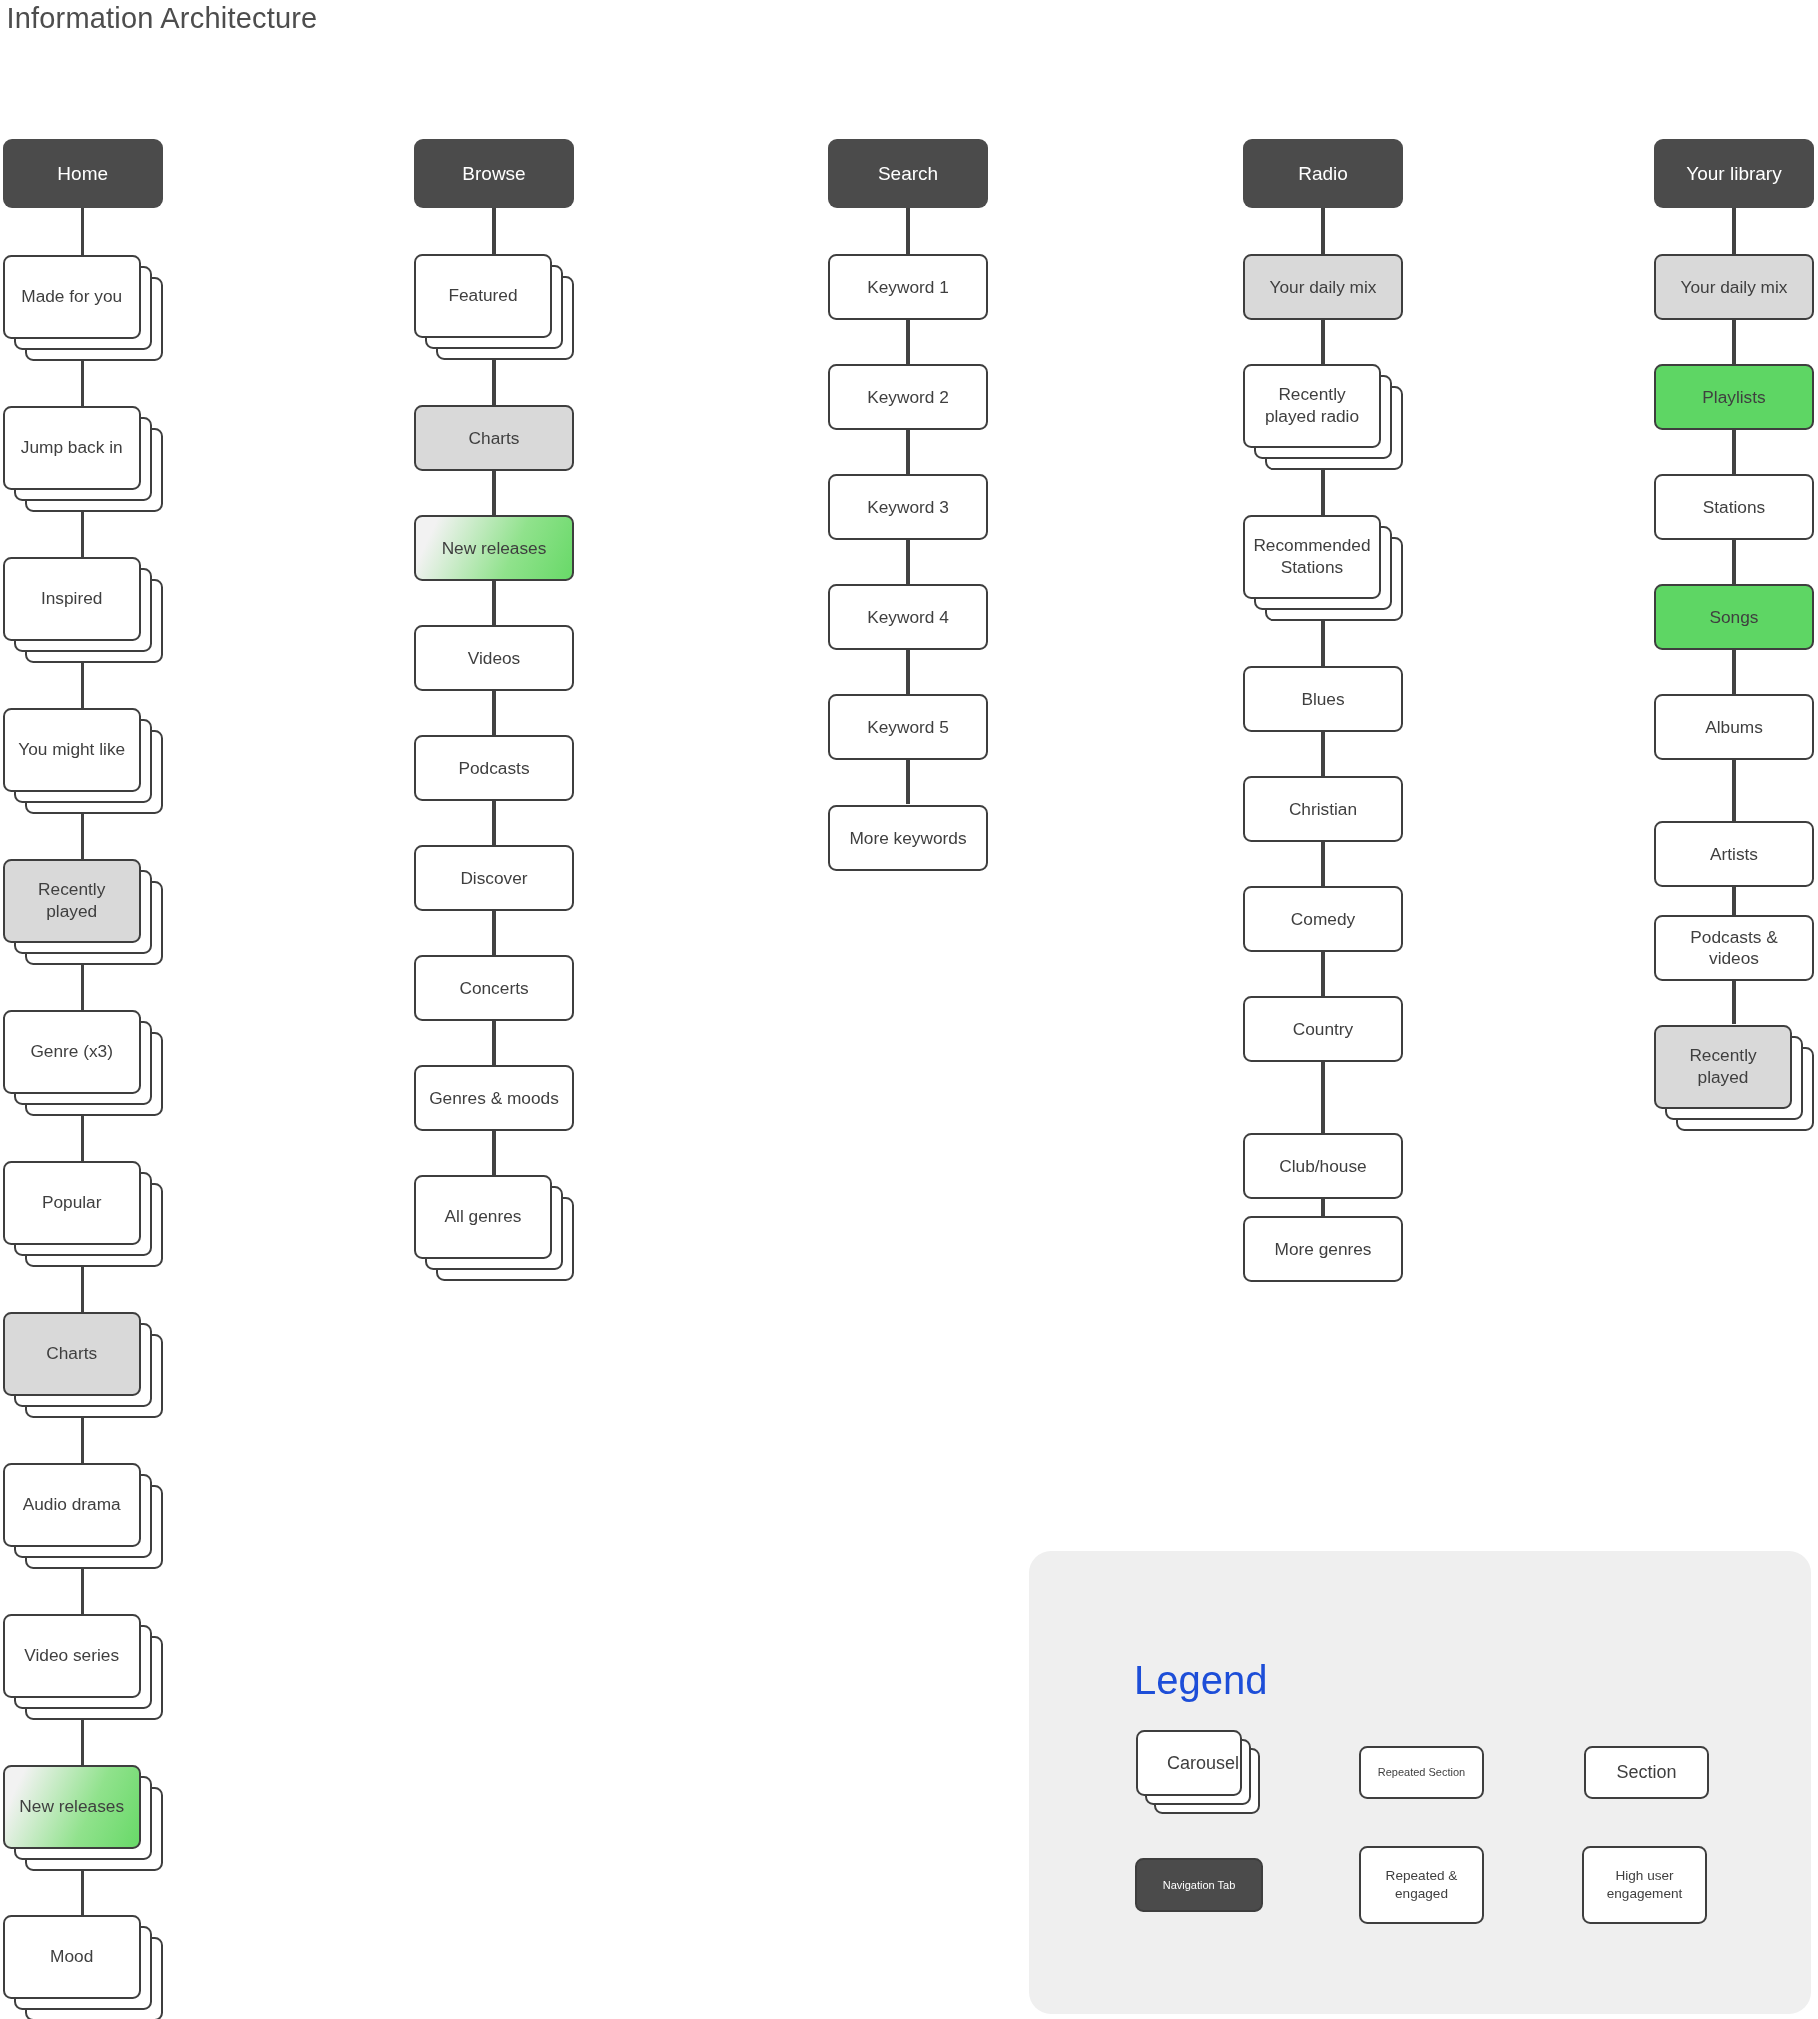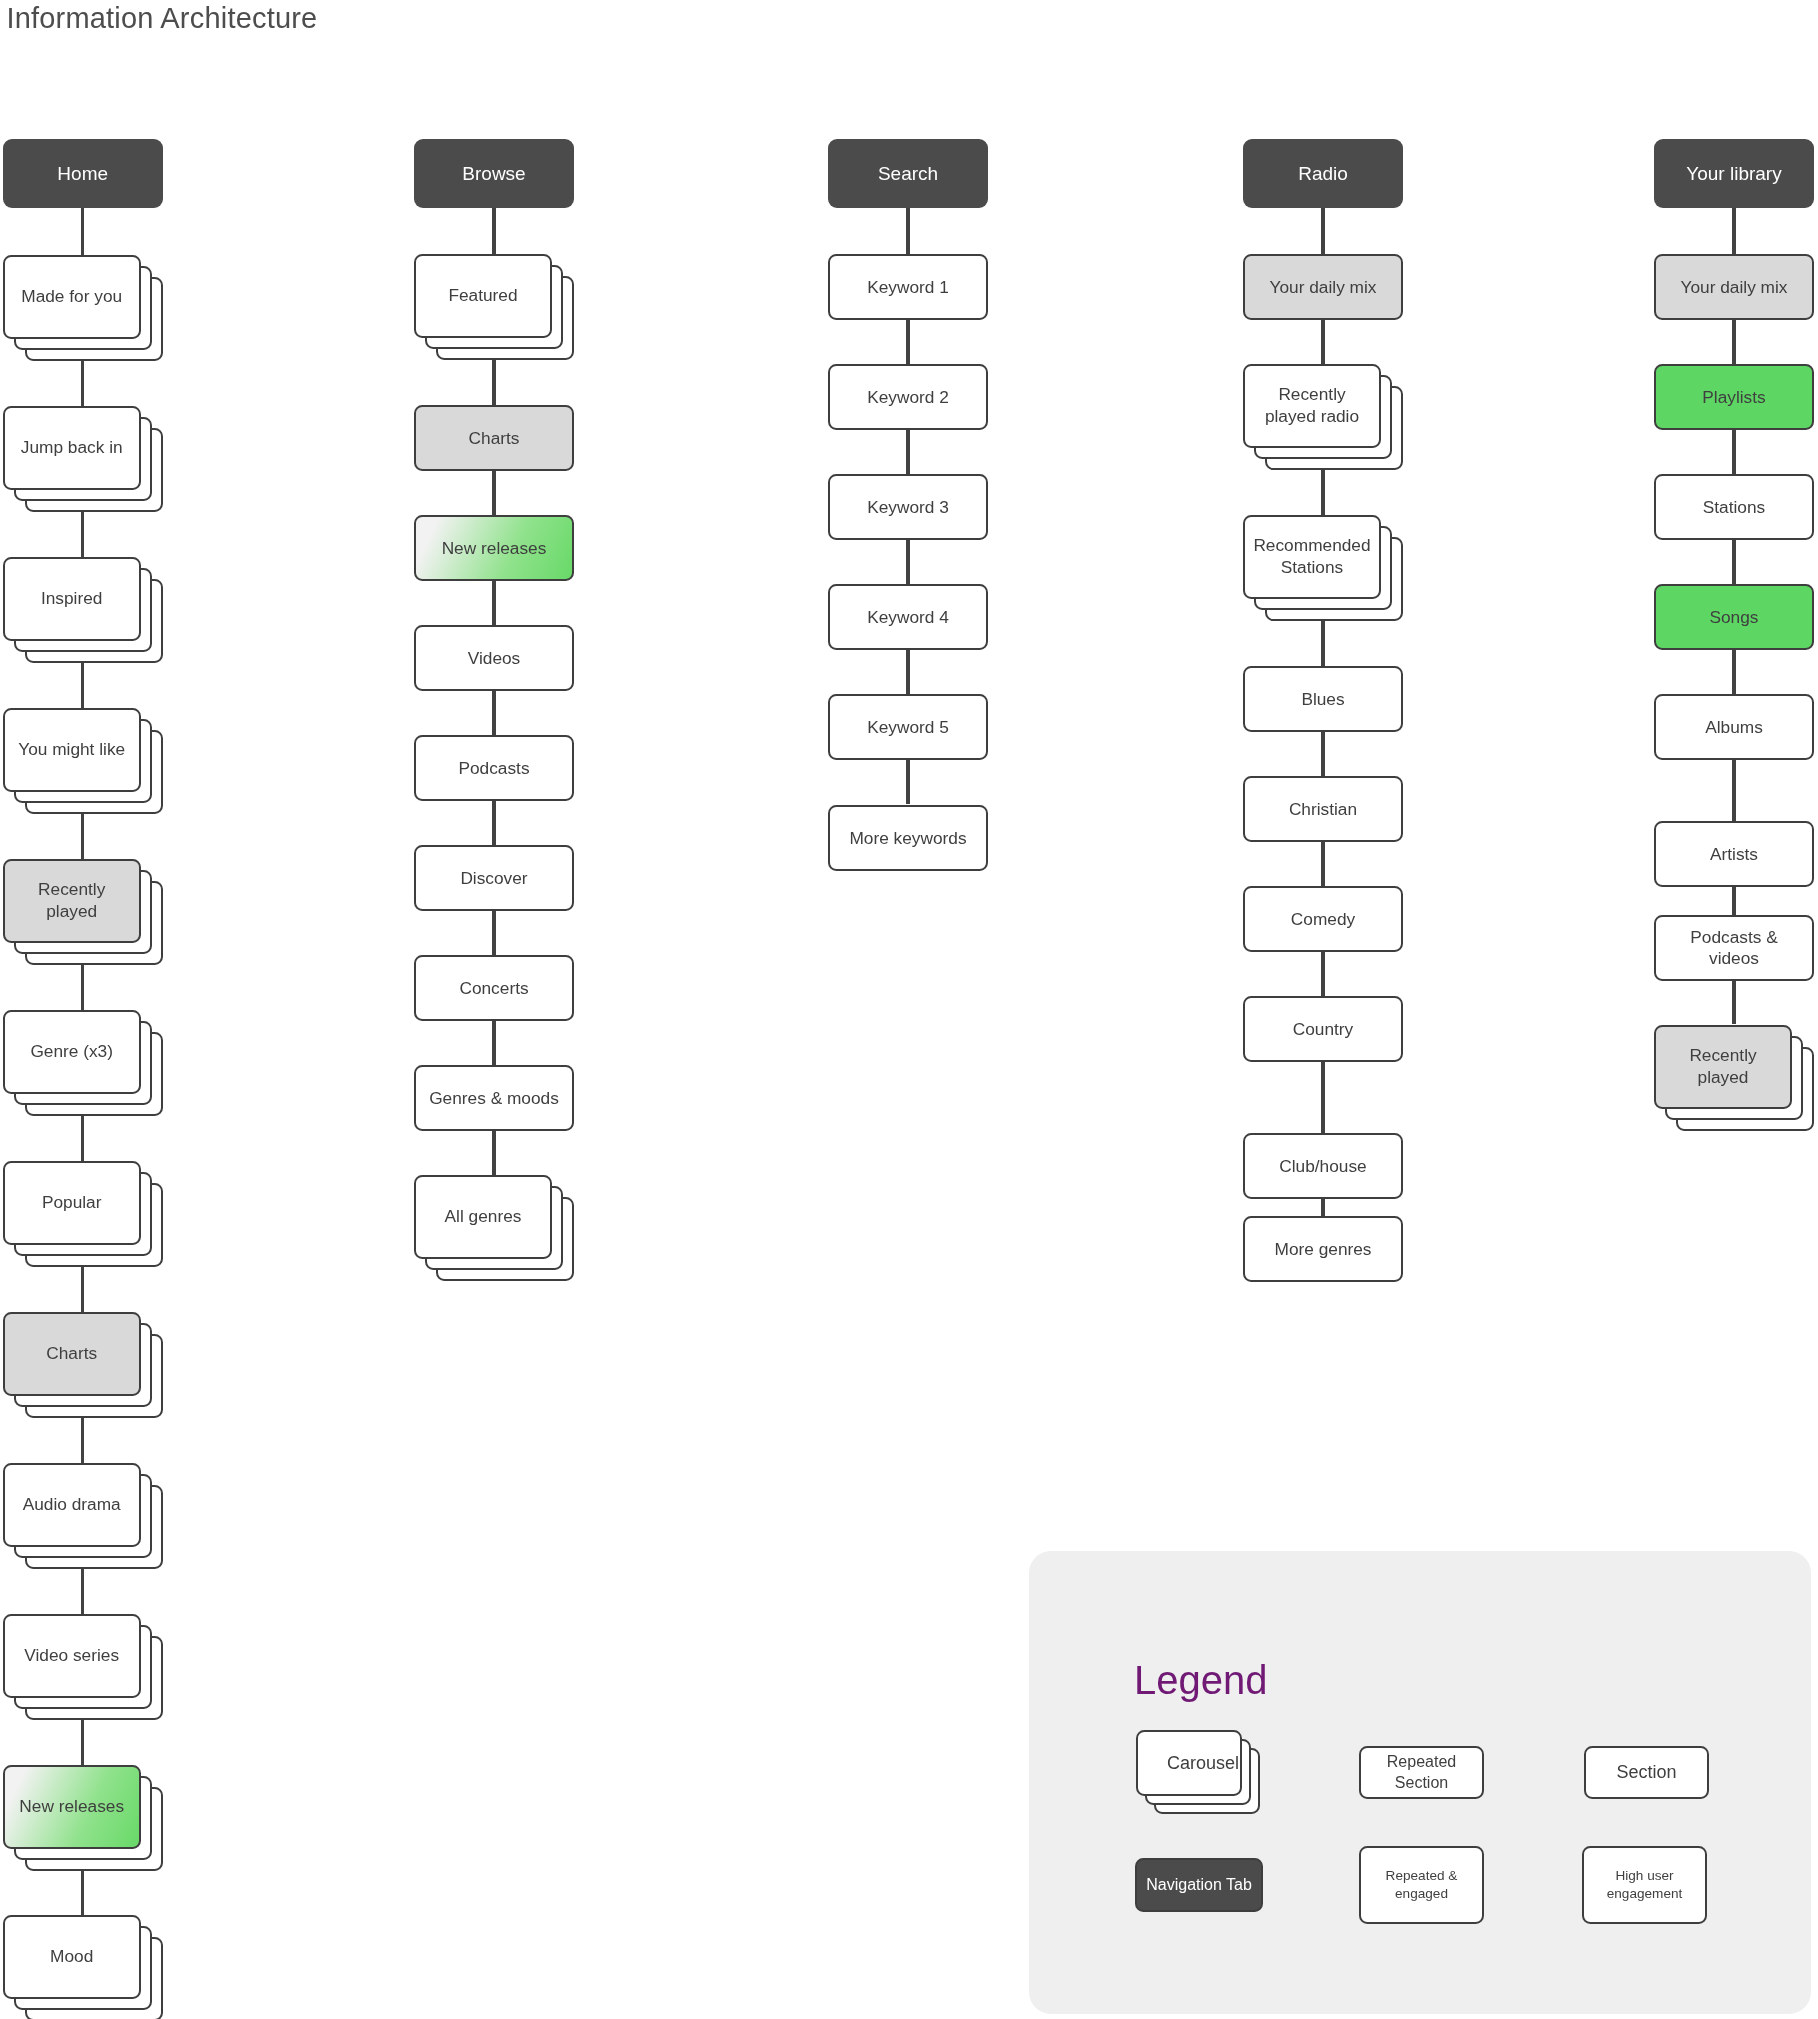--- a/index.html
+++ b/index.html
@@ -20,23 +20,23 @@
   .card.s2{left:22px;top:22px;}
   .card.s1{left:11px;top:11px;}
   .card.main{left:0;top:0;display:flex;align-items:center;justify-content:center;text-align:center;
              font-size:17.3px;color:#3f3f3f;line-height:1.25;padding:1.8px 7.3px;}
   .fill-gray{background:#d9d9d9;}
   .fill-green{background:#5ed664;}
   .fill-grad{background:linear-gradient(115deg,#f2f2f2 12%,#90e28c 62%,#68d968 100%);}
   
   .legend-panel{position:absolute;left:1029px;top:1551px;width:782px;height:463px;background:#efefef;
                 border-radius:22px;}
-  .legend-title{position:absolute;left:105px;top:107px;font-size:40px;color:#701a75;}
+  .legend-title{position:absolute;left:105px;top:107px;font-size:40px;color:#1d4ed8;}
   .lbox{position:absolute;border:2.7px solid #3e3e3e;border-radius:8.2px;background:#fff;box-sizing:border-box;
-        display:flex;align-items:center;justify-content:center;text-align:center;font-size:16px;
+        display:flex;align-items:center;justify-content:center;text-align:center;font-size:11px;
         color:#3f3f3f;line-height:1.3;padding:1.8px 7.3px;}
   .lstack{position:absolute;width:125px;height:85px;}
   .lstack .lcard{position:absolute;width:106px;height:66px;border:2.7px solid #3e3e3e;border-radius:8.2px;
                  background:#fff;box-sizing:border-box;padding-left:28px;}
   .lstack .l2{left:18px;top:18px;}
   .lstack .l1{left:9px;top:9px;}
   .lstack .lmain{left:0;top:0;display:flex;align-items:center;justify-content:center;font-size:18px;color:#3f3f3f;}
   .ldark{background:#4b4b4b;border-color:#3e3e3e;color:#ffffff;}
 </style>
 </head>

